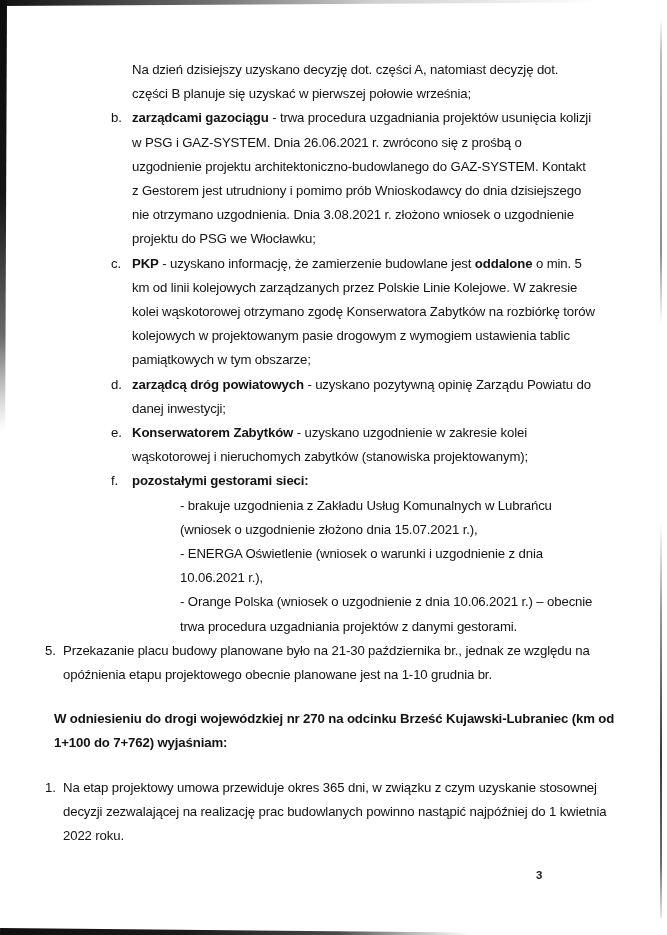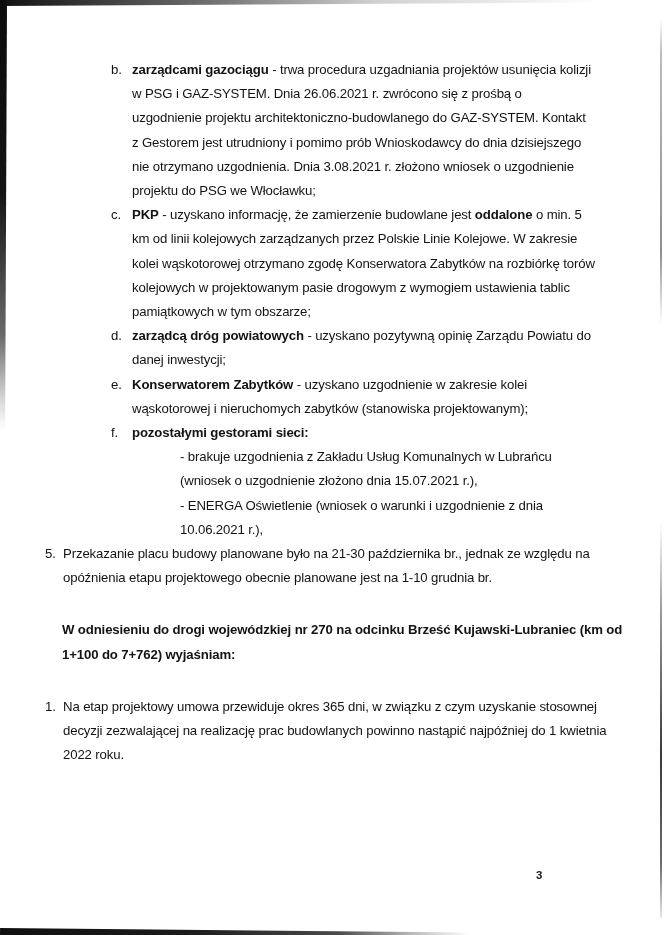--- a/index.html
+++ b/index.html
@@ -127,21 +127,21 @@
     position: absolute;
     left: 45px;
     top: 0;
     width: 20px;
     font-size: 13.2px;
     line-height: 24.2px;
     color: #131313;
   }
 
   .intro-para {
-    margin: 12px;
+    margin: 4px;
     padding-left: 50px;
     padding-right: 20px;
     font-weight: bold;
   }
   .spacer-md { height: 16px; }
 
   .page-number {
     position: absolute;
     left: 536px;
     top: 869px;
@@ -155,20 +155,24 @@
 
 <div id="page">
 
   <div class="scan-edge-top"></div>
   <div class="scan-edge-left"></div>
   <div class="scan-edge-right"></div>
   <div class="scan-edge-bottom"></div>
 
   <div class="content">
 
+    <p class="para lead-para">
+      <span>Na dzień dzisiejszy uzyskano decyzję dot. części A, natomiast decyzję</span>
+      <span>dot. części B planuje się uzyskać w pierwszej połowie września;</span>
+    </p>
 
     <ul class="alpha-list">
 
       <li class="list-item">
         <span class="marker">b.</span>
         <b>zarządcami gazociągu</b><span> - trwa procedura uzgadniania projektów usunięcia kolizji w PSG i GAZ-SYSTEM. Dnia 26.06.2021 r. zwrócono się z prośbą o uzgodnienie projektu architektoniczno-budowlanego do GAZ-SYSTEM. Kontakt z Gestorem jest utrudniony i pomimo prób Wnioskodawcy do dnia dzisiejszego nie otrzymano uzgodnienia. Dnia 3.08.2021 r. złożono wniosek o uzgodnienie projektu do PSG we Włocławku;</span>
       </li>
 
       <li class="list-item">
         <span class="marker">c.</span>
@@ -183,20 +187,21 @@
       <li class="list-item">
         <span class="marker">e.</span>
         <b>Konserwatorem Zabytków</b><span> - uzyskano uzgodnienie w zakresie kolei wąskotorowej i nieruchomych zabytków (stanowiska projektowanym);</span>
       </li>
 
       <li class="list-item">
         <span class="marker">f.</span>
         <b>pozostałymi gestorami sieci:</b>
         <span class="sub-line">- brakuje uzgodnienia z Zakładu Usług Komunalnych w Lubrańcu (wniosek o uzgodnienie złożono dnia 15.07.2021 r.),</span>
         <span class="sub-line">- ENERGA Oświetlenie (wniosek o warunki i uzgodnienie z dnia 10.06.2021 r.),</span>
+        <span class="sub-line">- Orange Polska (wniosek o uzgodnienie z dnia 10.06.2021 r.) – obecnie trwa procedura uzgadniania projektów z danymi gestorami.</span>
       </li>
 
     </ul>
 
     <ul class="num-list">
       <li class="list-item">
         <span class="marker">5.</span>
         <span>Przekazanie placu budowy planowane było na 21-30 października br., jednak ze względu na opóźnienia etapu projektowego obecnie planowane jest na 1-10 grudnia br.</span>
       </li>
     </ul>

